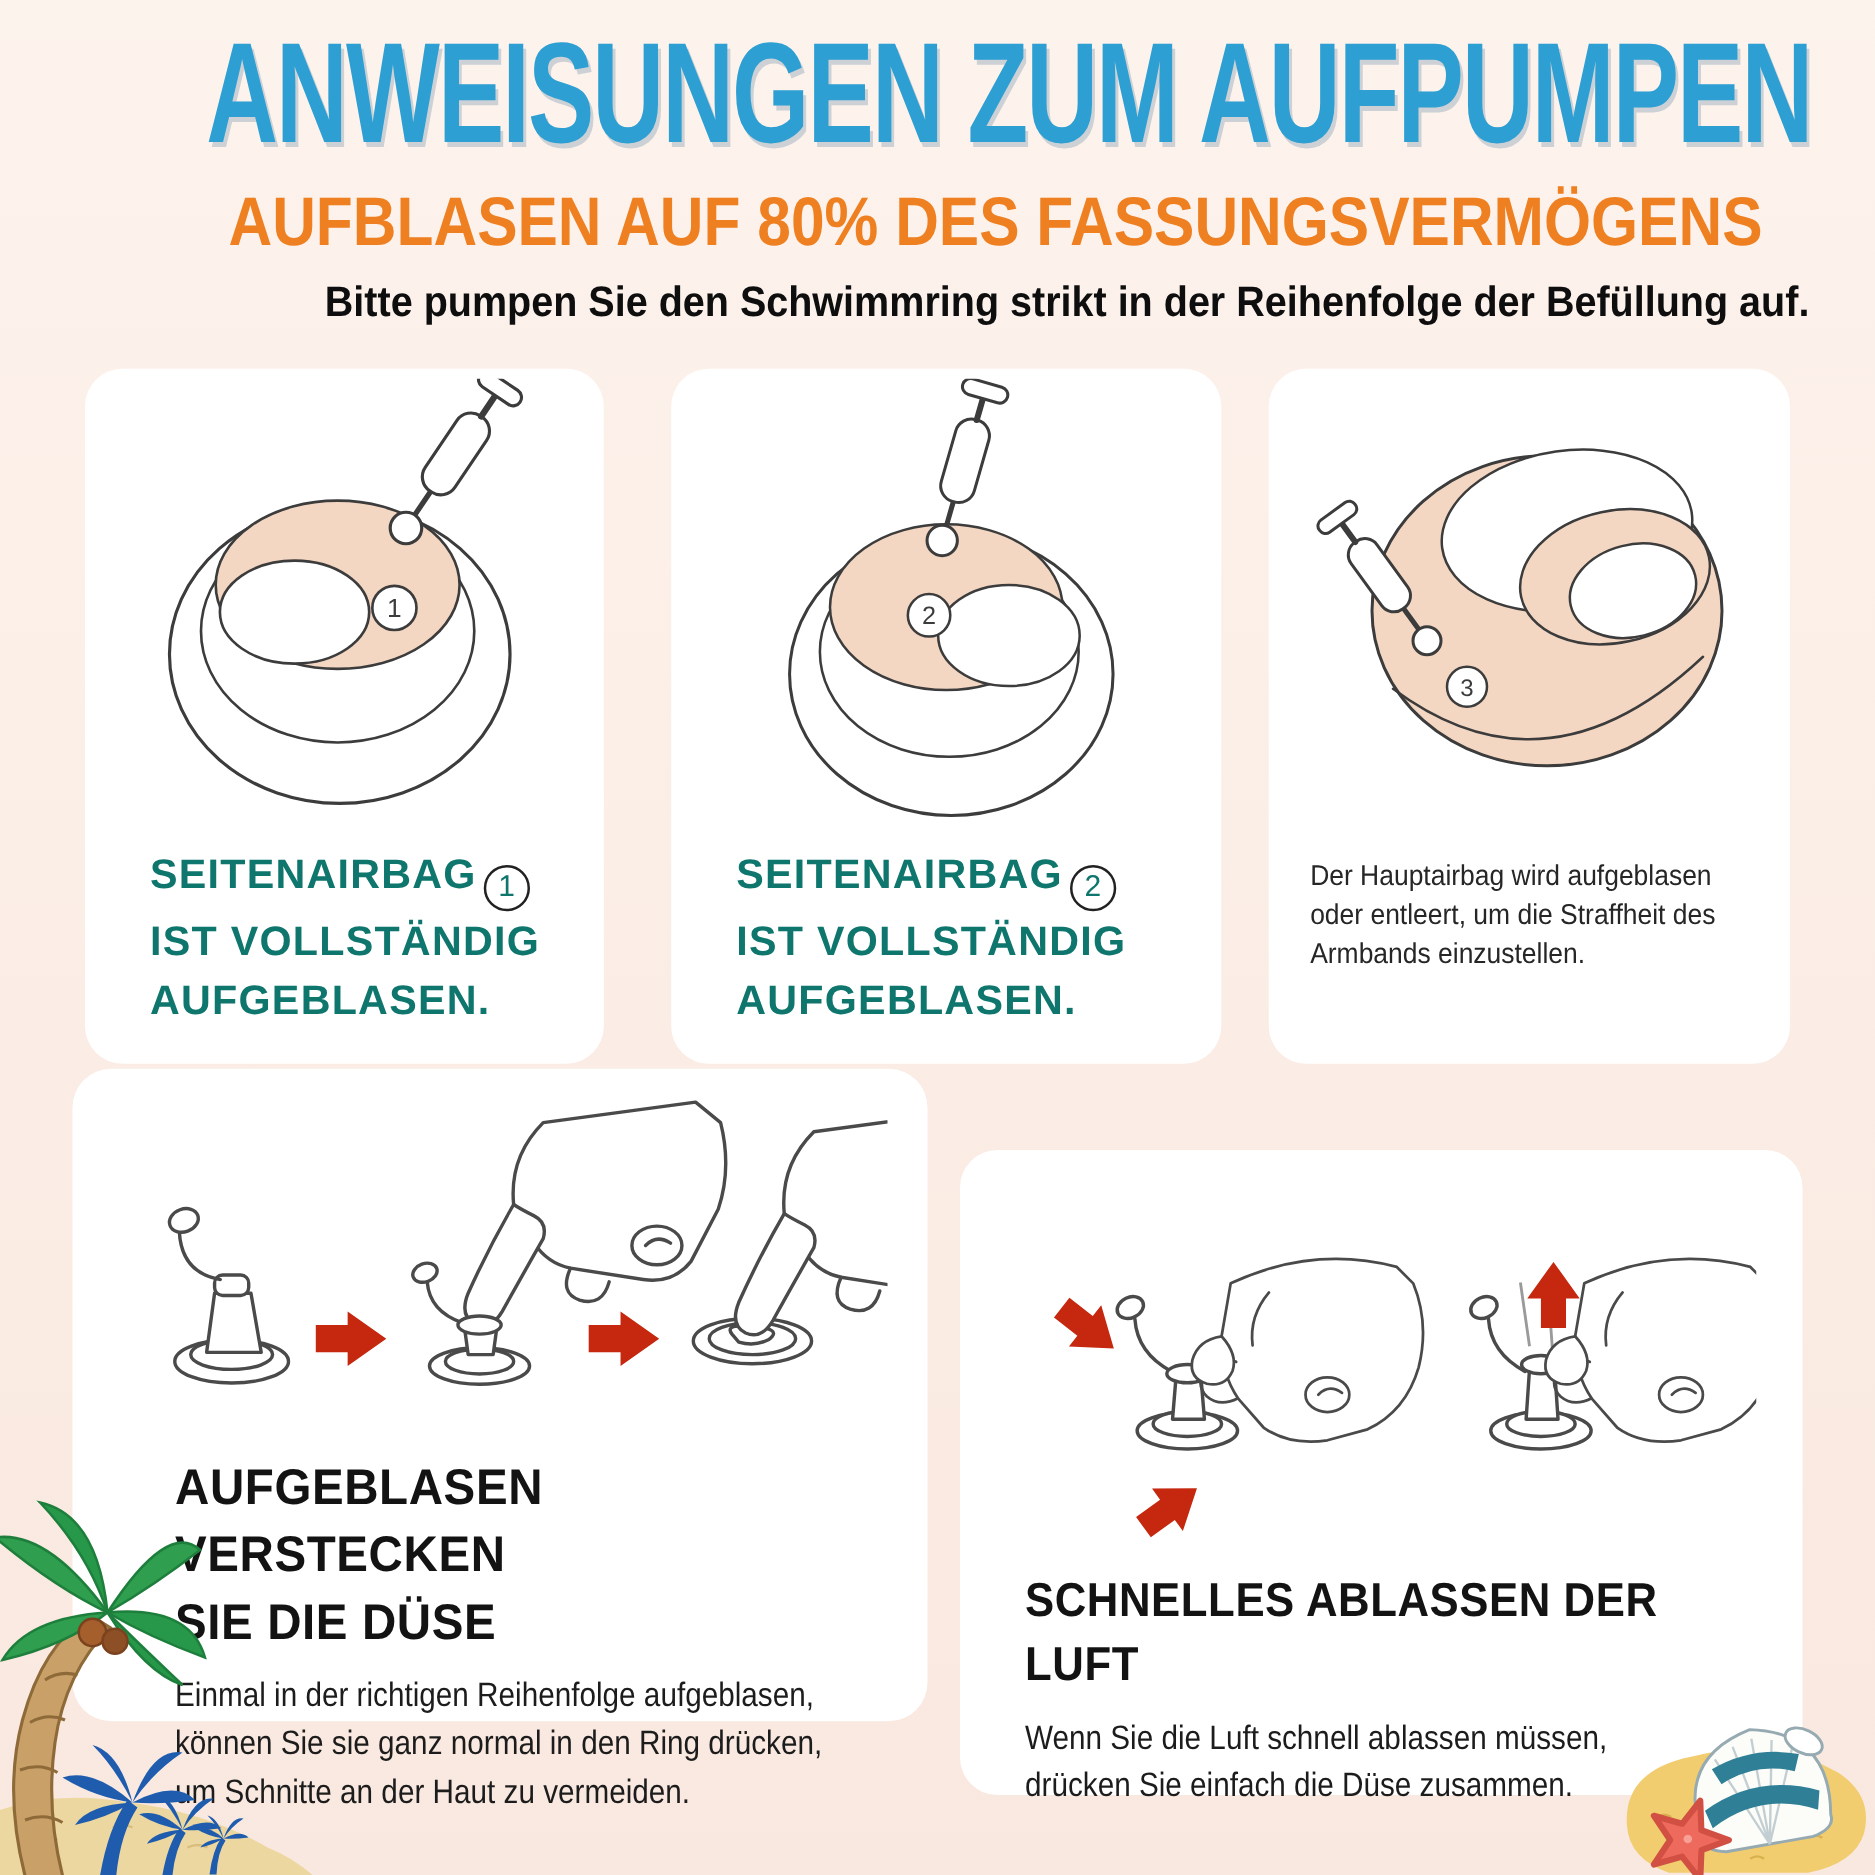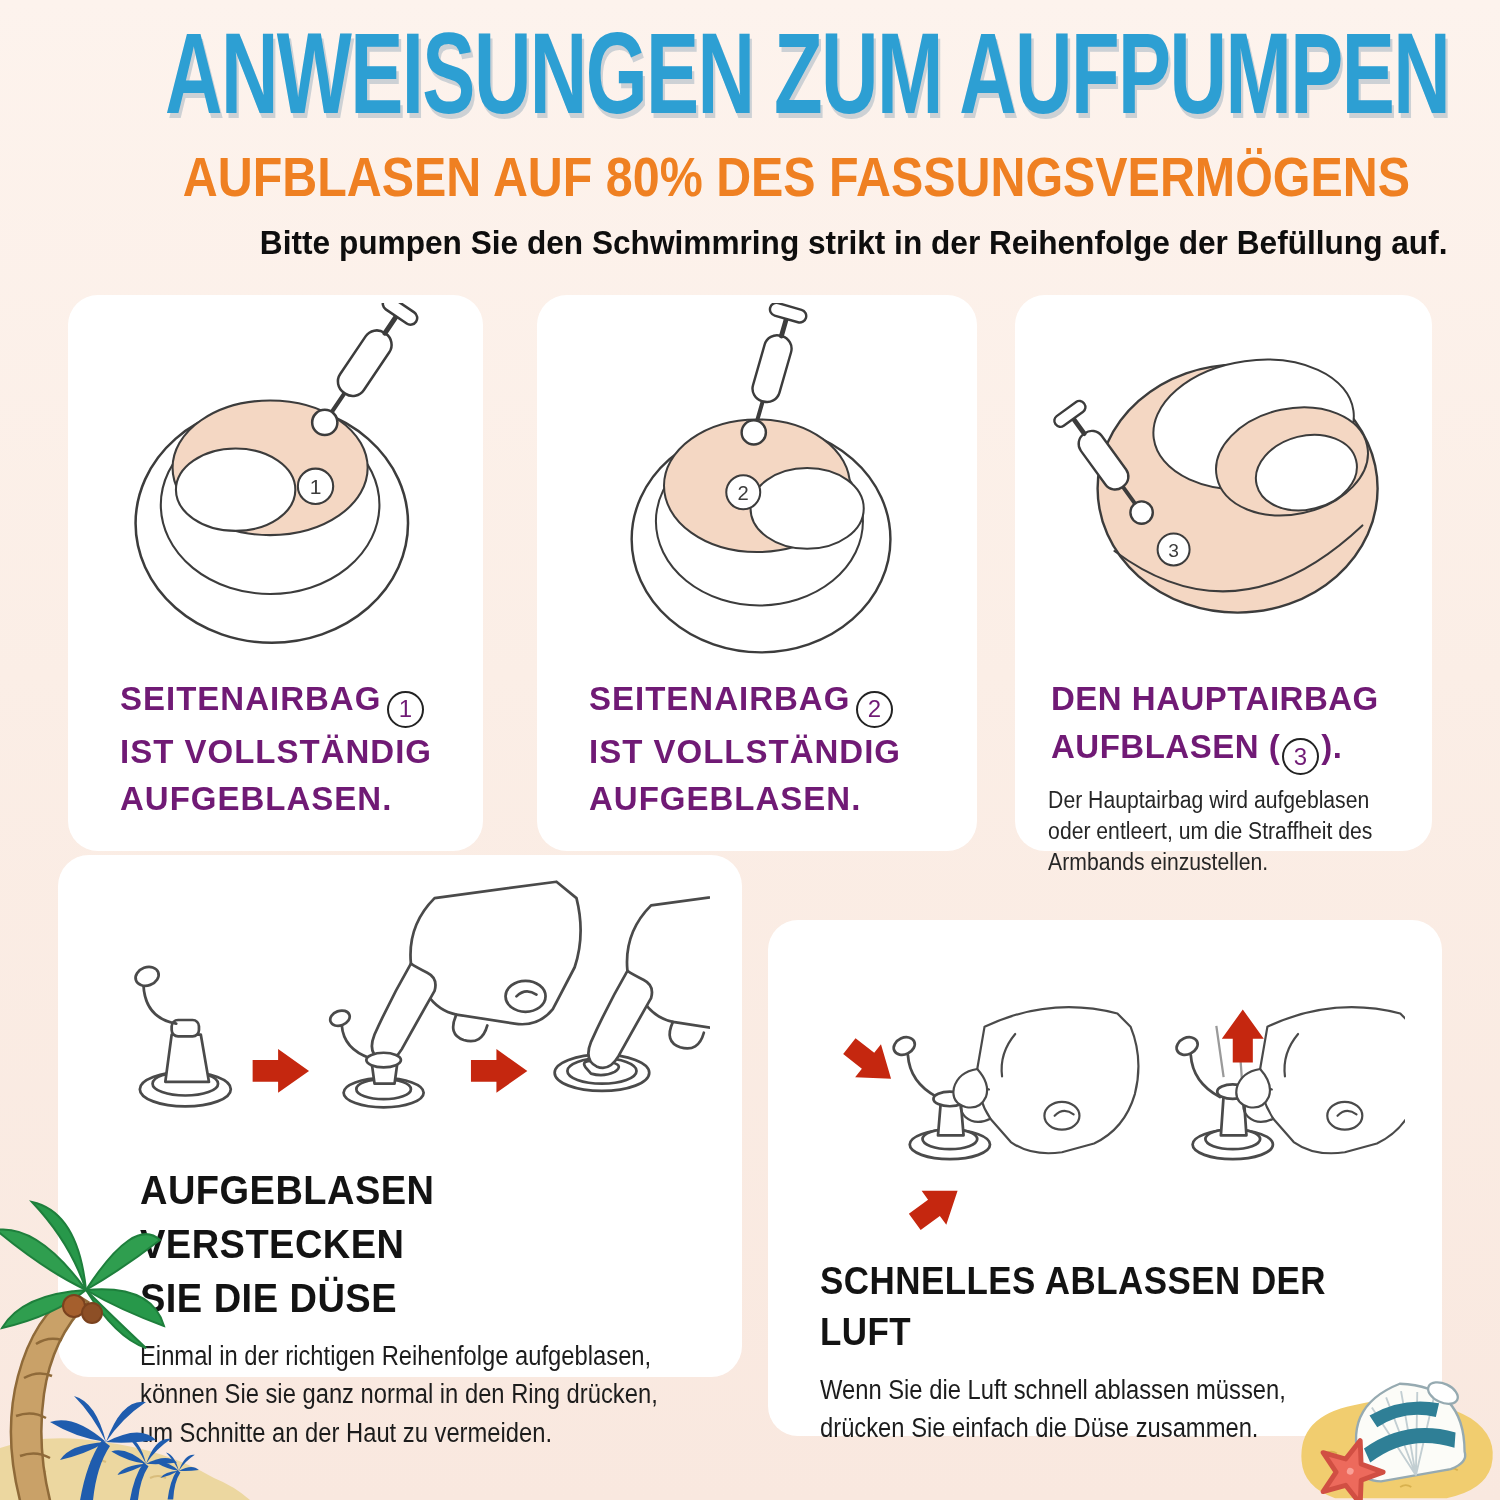--- a/index.html
+++ b/index.html
@@ -27,21 +27,21 @@
   
   .card{position:absolute;background:#fff;border-radius:30px;box-sizing:border-box;}
   #step1{left:68px;top:295px;width:415px;height:556px;}
   #step2{left:537px;top:295px;width:440px;height:556px;}
   #step3{left:1015px;top:295px;width:417px;height:556px;}
   #bottomLeft{left:58px;top:855px;width:684px;height:522px;border-radius:31px;}
   #bottomRight{left:768px;top:892px;width:674px;height:516px;margin-top:28px;}
   .illus{display:flex;justify-content:center;align-items:flex-start;}
   .step .illus{height:372px;padding-top:8px;}
   .cap{padding:0 18px 0 52px;font-size:33px;font-weight:bold;letter-spacing:1px;
-       line-height:1.44;color:#701a75;}
+       line-height:1.44;color:#0f766e;}
   #step3 .cap{padding-left:36px;letter-spacing:.5px;}
   .subbody{padding:10px 14px 0 36px;font-size:23px;font-weight:normal;color:#262626;
        line-height:1.34;transform:scaleX(.92);transform-origin:left top;}
   .badge{
     display:inline-flex;width:37px;height:37px;border:2.5px solid #222;border-radius:50%;
     align-items:center;justify-content:center;font-size:24px;font-weight:normal;
     vertical-align:-7px;margin-left:6px;box-sizing:border-box;
   }
   .badge.inparen{margin:0 2px;}
   .bheading{font-size:40px;font-weight:bold;color:#131313;line-height:1.35;
@@ -133,24 +133,20 @@
           <rect x="-16" y="-122" width="32" height="82" rx="15"></rect>
           <line x1="0" y1="-122" x2="0" y2="-144" stroke-width="6"></line>
           <rect x="-22" y="-160" width="44" height="15" rx="7"></rect>
         </g>
         <circle cx="112" cy="262" r="14"></circle>
         <circle cx="152" cy="308" r="20" stroke-width="2.5"></circle>
       </g>
       <text x="152" y="317" text-anchor="middle" font-size="24" fill="#3c3c3c">3</text>
     </svg>
   </div>
-  <div class="cap">
-    <div>DEN HAUPTAIRBAG</div>
-    <div><span>AUFBLASEN (</span><span class="badge inparen">3</span><span>).</span></div>
-  </div>
   <div class="subbody">
     <div>Der Hauptairbag wird aufgeblasen</div>
     <div>oder entleert, um die Straffheit des</div>
     <div>Armbands einzustellen.</div>
   </div>
 </div>
 
 <div class="card" id="bottomLeft">
   <div class="illus">
     <svg width="620" height="282" viewBox="0 -10 640 310">

